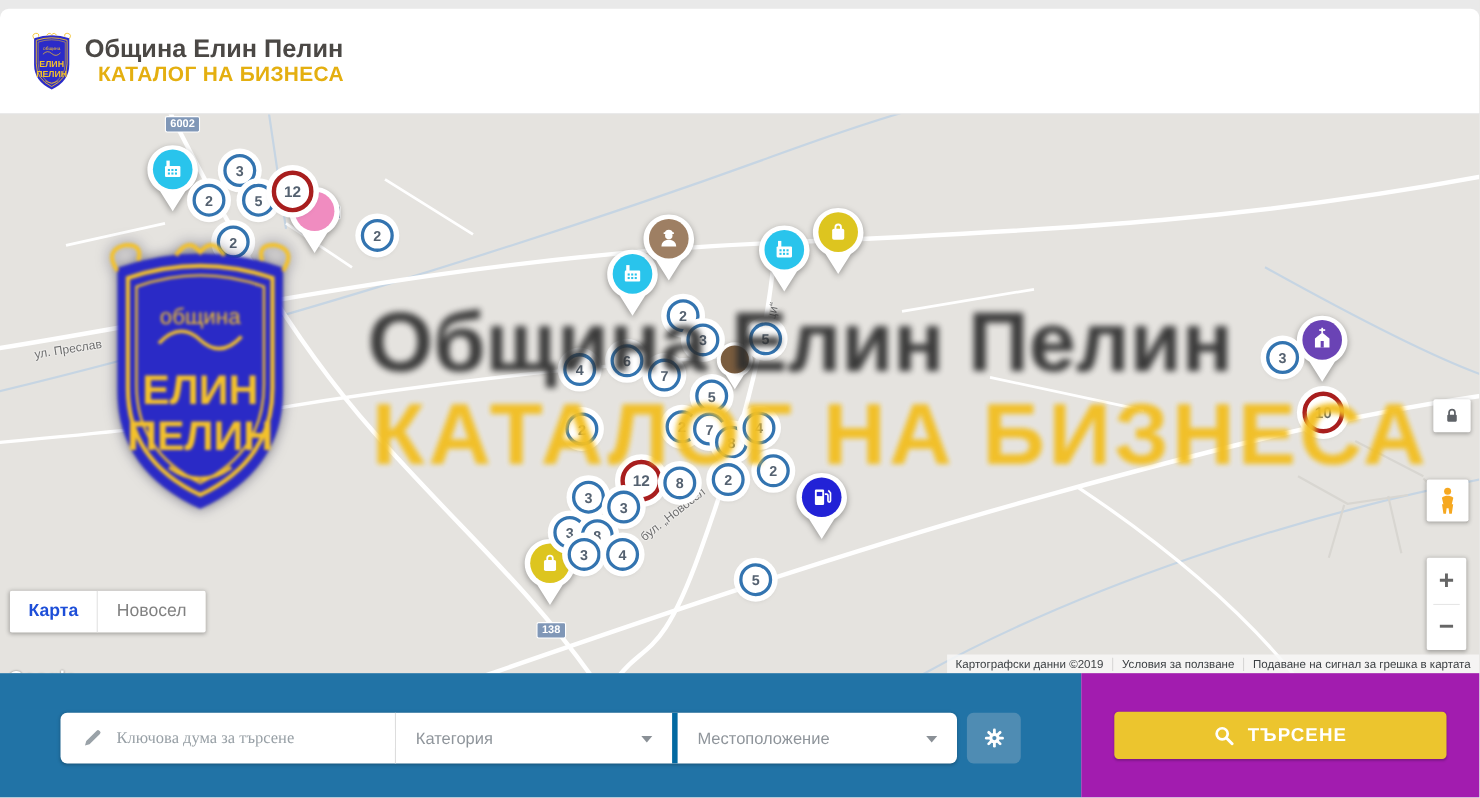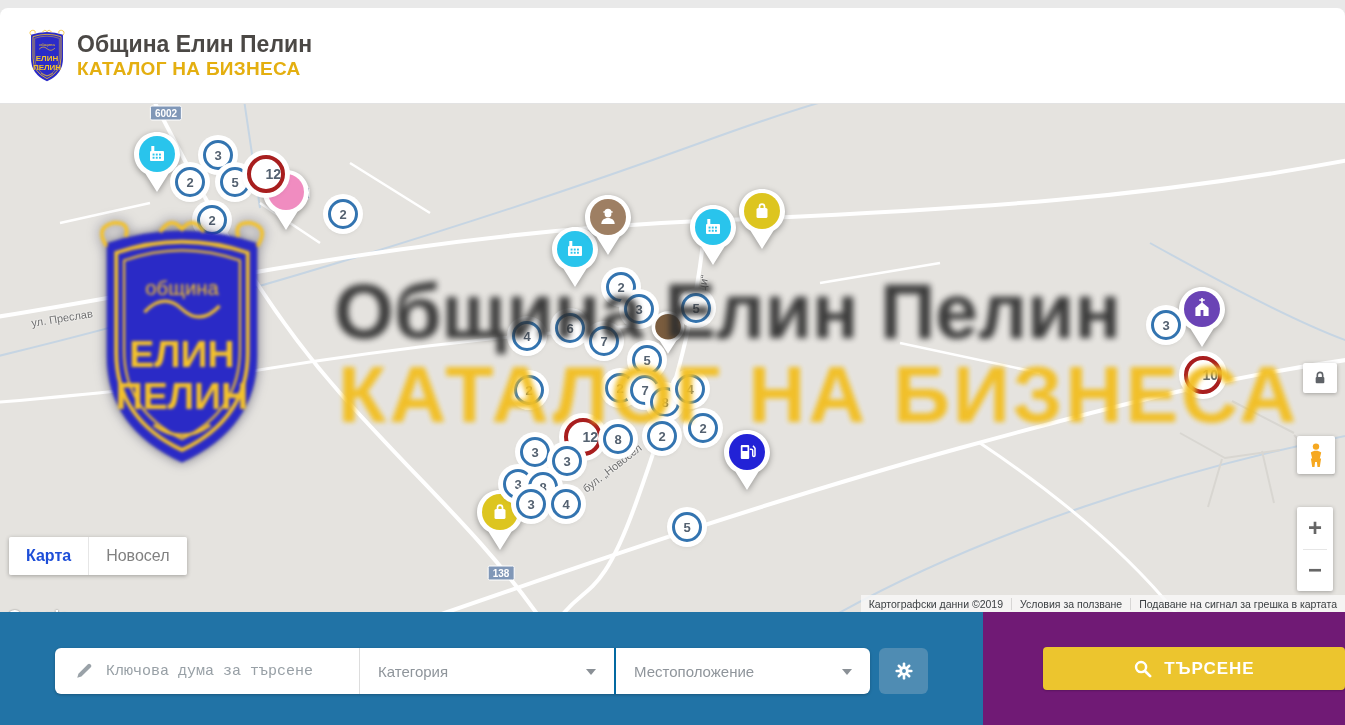--- a/index.html
+++ b/index.html
@@ -8,21 +8,21 @@
   #stage { position:relative; width:1345px; height:725px; }
 
   
   .header { position:absolute; left:0; top:8px; width:1345px; height:95px;
     background:#fff; border-radius:8px 8px 0 0; display:flex; align-items:center;
     justify-content:space-between; padding:0 26px 0 27px;
     box-shadow:0 1px 0 #e3e3e3; z-index:20; }
   .brand { display:flex; align-items:center; gap:10px; }
   .brand-text { display:flex; flex-direction:column; line-height:1.15; }
   .brand-title { font-size:23px; font-weight:700; color:#4b4845; }
-  .brand-subtitle { font-size:19px; font-weight:800; color:#e4af10; letter-spacing:.3px; }
+  .brand-subtitle { font-size:19px; font-weight:800; color:#e4af10; letter-spacing:.3px;margin-left:12px; }
   .nav { display:flex; align-items:center; gap:36px; }
   .nav-item { font-size:15px; font-weight:700; color:#232d3b; text-decoration:none;
     letter-spacing:.2px; cursor:pointer; white-space:nowrap; }
 
   
   .map { position:absolute; left:0; top:103px; width:1345px; height:509px;
     background:#e5e3df; overflow:hidden; cursor:grab; }
   .map svg.roads { position:absolute; left:0; top:0; z-index:0; }
   .street-label { position:absolute; z-index:1; font-size:11px; color:#6e6e6e;
     white-space:nowrap; text-shadow:0 0 2px #fff, 0 0 2px #fff; }
@@ -31,21 +31,21 @@
     padding:1px 4px; border-radius:2px; min-width:14px; min-height:13px;
     text-align:center; border:1px solid #fff; }
 
   .pin { position:absolute; z-index:2; cursor:pointer;
     filter:drop-shadow(0 2px 3px rgba(0,0,0,.35)); }
   .cluster { position:absolute; z-index:3; transform:translate(-50%,-50%);
     width:30px; height:30px; border-radius:50%; background:#fff;
     border:3px solid #3374b0; display:flex; align-items:center; justify-content:center;
     box-shadow:0 0 0 5px #fff, 0 2px 6px rgba(0,0,0,.35); cursor:pointer; }
   .cluster .cluster-num { font-size:13px; font-weight:bold; color:#546170; }
-  .cluster.red { border-color:#a81e1e; border-width:4px;justify-content:flex-end; }
+  .cluster.red { border-color:#a81e1e; border-width:4px; }
   .cluster.lg { width:38px; height:38px; }
   .cluster.lg .cluster-num { font-size:14px; }
 
   
   .wm { position:absolute; z-index:4; pointer-events:none; }
   .wm-emblem { left:88px; top:109px; filter:blur(1.6px) drop-shadow(0 0 6px rgba(5,5,40,.55)); }
   .wm-title { left:334px; top:164px; font-size:77px; font-weight:800; color:#2e2e2e;
     letter-spacing:0px; filter:blur(3px); opacity:.93; white-space:nowrap; }
   .wm-subtitle { left:338px; top:246px; font-size:79px; font-weight:800; color:#f2bf24;
     letter-spacing:3px; filter:blur(2.6px); opacity:.97; white-space:nowrap; }
@@ -74,32 +74,32 @@
     z-index:6; background:#fff; border-radius:2px; box-shadow:0 1px 4px rgba(0,0,0,.3);
     display:flex; flex-direction:column; }
   .zoom-btn { flex:1; display:flex; align-items:center; justify-content:center;
     font-size:24px; font-weight:bold; color:#666; cursor:pointer; user-select:none; }
   .zoom-divider { height:1px; background:#e6e6e6; margin:0 6px; }
 
   
   .searchbar { position:absolute; left:0; top:612px; width:1345px; height:113px;
     display:flex; z-index:20; }
   .searchbar-left { position:relative; width:983px; height:113px; background:#2173a6; }
-  .searchbar-right { position:relative; flex:1; background:#701a75; display:flex;
-    align-items:center; justify-content:flex-end; }
+  .searchbar-right { position:relative; flex:1; background:#a21caf; display:flex;
+    align-items:center; justify-content:center; }
   .search-panel { position:absolute; left:55px; top:36px; width:815px; height:46px;
     background:#fff; border-radius:6px; display:flex; align-items:stretch;
     box-shadow:0 1px 3px rgba(0,0,0,.25); }
   .sp-section { display:flex; align-items:center; }
   .sp-keyword { width:305px; border-right:1px solid #ddd; padding-left:20px; gap:13px; }
   .sp-select { position:relative; padding-left:18px; cursor:pointer; }
-  .sp-category { width:256px; border-right:2px solid #0369a1; }
+  .sp-category { width:256px; border-right:5px solid #0369a1; }
   .sp-location { width:254px; }
   .sp-input { border:none; outline:none; flex:1; font-size:15px; color:#555;
-    font-family:Liberation Mono, monospace; min-width:0; padding-right:10px; }
+    font-family:Liberation Serif, serif; min-width:0; padding-right:10px; }
   .sp-input::placeholder { color:#98a0a6; }
   .sp-value { font-size:15px; color:#8f959b; }
   .sp-arrow { position:absolute; right:18px; top:50%; margin-top:-2px; width:0; height:0;
     border-left:5px solid transparent; border-right:5px solid transparent;
     border-top:6px solid #8a9096; }
   .gear-btn { position:absolute; left:879px; top:36px; width:49px; height:46px;
     background:#4f8cb3; border:none; border-radius:6px; cursor:pointer;
     display:flex; align-items:center; justify-content:center; }
   .submit-btn { width:302px; height:43px; background:#ecc52e; border:none;
     border-radius:4px; cursor:pointer; display:flex; align-items:center;

